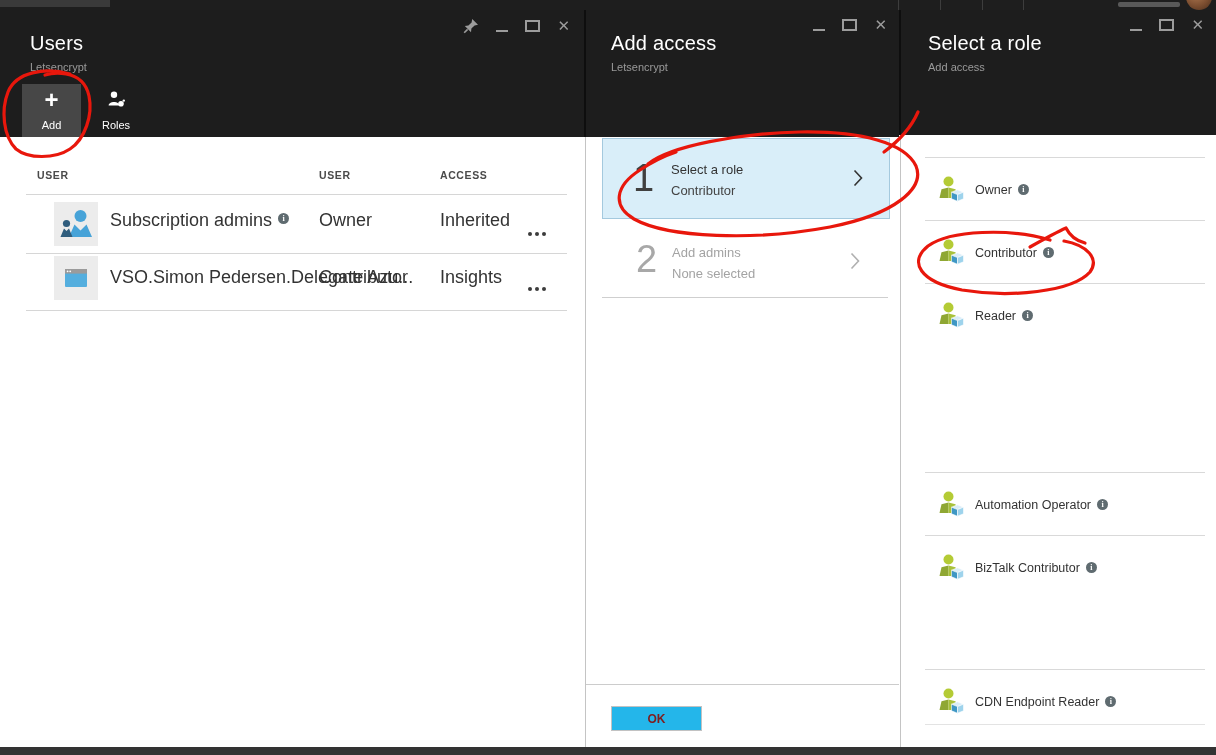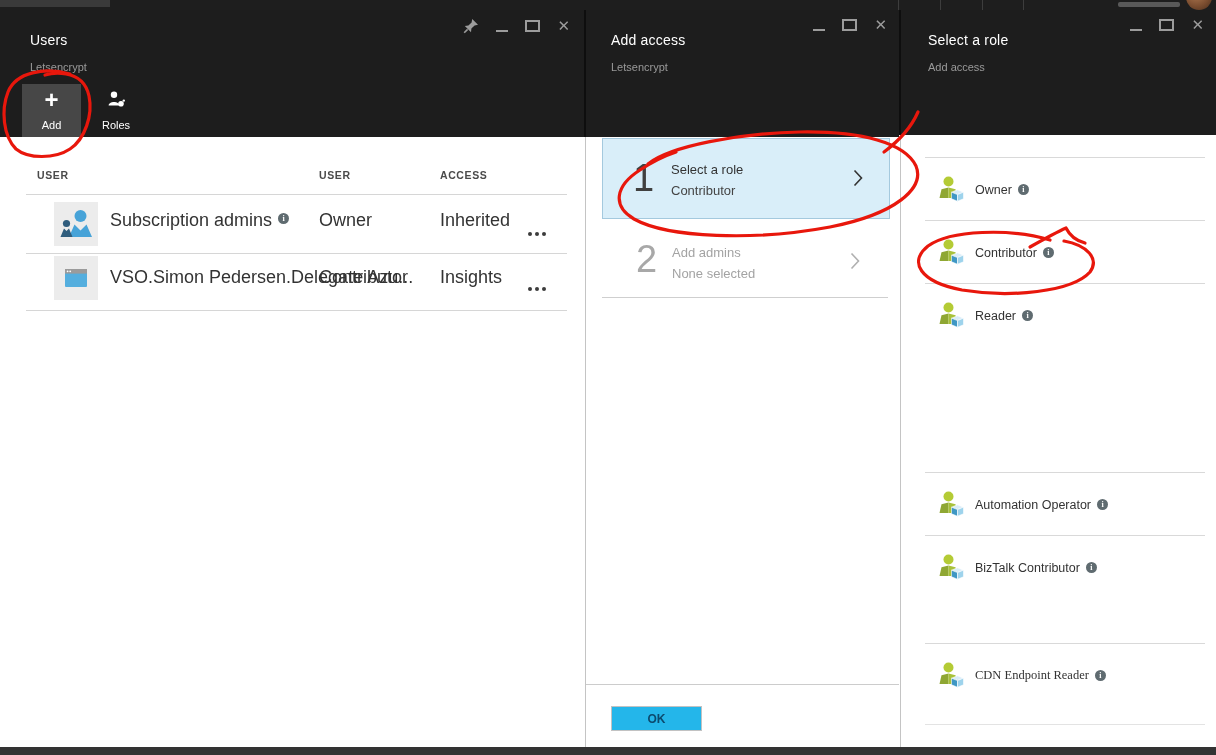--- a/index.html
+++ b/index.html
@@ -8,21 +8,21 @@
   
   .topbar{position:absolute;left:0;top:0;width:1216px;height:10px;background:#1e1e1e;overflow:hidden;}
   .topbar .tab-remnant{position:absolute;left:0;top:0;width:110px;height:7px;background:#3a3a3a;}
   .topbar .seg{position:absolute;top:0;width:1px;height:10px;background:#3d3d3d;}
   .topbar .acct{position:absolute;left:1118px;top:2px;width:62px;height:5px;background:#8a8a8a;border-radius:2px;opacity:.55;}
   .topbar .avatar{position:absolute;left:1186px;top:-16px;width:26px;height:26px;border-radius:50%;
           background:radial-gradient(circle at 40% 35%,#b07a52 0%,#7d4f31 55%,#4a2d1b 100%);}
   
   .blade{position:absolute;top:10px;bottom:8px;background:#fff;}
   .blade-header{position:absolute;left:0;top:0;right:0;background:#1d1d1d;}
-  .blade-title{position:absolute;left:30px;top:22px;font-size:14px;font-weight:300;color:#fff;letter-spacing:.2px;white-space:nowrap;}
+  .blade-title{position:absolute;left:30px;top:22px;font-size:20px;font-weight:300;color:#fff;letter-spacing:.2px;white-space:nowrap;}
   .blade-sub{position:absolute;left:30px;top:51px;font-size:11px;color:#9a9a9a;}
   .wc{position:absolute;top:8px;display:flex;align-items:center;gap:17px;color:#9c9c9c;}
   .wc-min{width:12px;height:9px;border-bottom:2px solid #9c9c9c;}
   .wc-max{width:11px;height:8px;border:2px solid #9c9c9c;}
   .wc-close{font-size:15px;line-height:14px;color:#9c9c9c;}
   
   .cmd{position:absolute;top:74px;height:53px;display:flex;flex-direction:column;align-items:center;justify-content:center;gap:3px;cursor:pointer;}
   .cmd .cmd-label{font-size:11px;color:#fff;margin-top:6px;}
   .cmd-add{left:22px;width:59px;background:#474747;}
   .cmd-plus{color:#fff;font-size:24px;line-height:20px;font-weight:bold;}
@@ -39,21 +39,21 @@
   .info{display:inline-block;width:11px;height:11px;border-radius:50%;background:#5f6b70;margin-left:6px;vertical-align:2px;position:relative;}
   .info::after{content:"i";position:absolute;left:0;top:0;width:11px;text-align:center;font-size:8px;line-height:11px;color:#fff;font-family:"Liberation Serif",serif;font-weight:bold;}
   
   .step{position:absolute;left:16px;width:286px;cursor:pointer;}
   .step-num{position:absolute;font-size:38px;font-weight:300;}
   .step-t1{position:absolute;font-size:13px;}
   .step-t2{position:absolute;font-size:13px;}
   .chev{position:absolute;}
   .step-selected{background:#d9eef9;border:1px solid #a4c9de;}
   .ok-btn{position:absolute;left:25px;top:696px;width:89px;height:23px;background:#24b6ea;border:1px solid #c2c2c2;
-          color:#0c4a6e;font-size:12px;font-weight:bold;display:flex;align-items:center;justify-content:center;cursor:pointer;}
+          color:#7f1d1d;font-size:12px;font-weight:bold;display:flex;align-items:center;justify-content:center;cursor:pointer;}
   
   .role-row{position:absolute;left:24px;width:280px;height:63px;border-top:1px solid #d9d9d9;display:flex;align-items:center;cursor:pointer;}
   .role-icon{margin-left:13px;width:27px;height:27px;flex:none;}
   .role-label{margin-left:10px;font-size:12.5px;color:#333;white-space:nowrap;}
   
   .annot{position:absolute;left:0;top:0;pointer-events:none;z-index:50;}
 </style>
 </head>
 <body>
 
@@ -241,21 +241,21 @@
             <circle cx="10.5" cy="5.5" r="5" fill="#b4cb35"></circle>
             <polygon points="1.5,22 3.5,13.2 10.5,11.6 10.5,22" fill="#8fa733"></polygon>
             <polygon points="10.5,11.6 17.5,13.2 19.5,22 10.5,22" fill="#a8c13b"></polygon>
             <polygon points="13.5,16.2 19.5,13.8 25.5,16.2 19.5,18.6" fill="#d9edf8" stroke="#fff" stroke-width=".6"></polygon>
             <polygon points="13.5,16.2 19.5,18.6 19.5,25.2 13.5,22.8" fill="#3f97c4" stroke="#fff" stroke-width=".6"></polygon>
             <polygon points="19.5,18.6 25.5,16.2 25.5,22.8 19.5,25.2" fill="#9ed3ec" stroke="#fff" stroke-width=".6"></polygon>
           </svg></span>
       <span class="role-label">BizTalk Contributor</span>
       <span class="info"></span>
     </div>
-    <div class="role-row" style="top:633px;font-family:Liberation Serif, serif;">
+    <div class="role-row" style="top:659px;">
       <span class="role-icon"><svg width="27" height="27" viewBox="0 0 27 27">
             <circle cx="10.5" cy="5.5" r="5" fill="#b4cb35"></circle>
             <polygon points="1.5,22 3.5,13.2 10.5,11.6 10.5,22" fill="#8fa733"></polygon>
             <polygon points="10.5,11.6 17.5,13.2 19.5,22 10.5,22" fill="#a8c13b"></polygon>
             <polygon points="13.5,16.2 19.5,13.8 25.5,16.2 19.5,18.6" fill="#d9edf8" stroke="#fff" stroke-width=".6"></polygon>
             <polygon points="13.5,16.2 19.5,18.6 19.5,25.2 13.5,22.8" fill="#3f97c4" stroke="#fff" stroke-width=".6"></polygon>
             <polygon points="19.5,18.6 25.5,16.2 25.5,22.8 19.5,25.2" fill="#9ed3ec" stroke="#fff" stroke-width=".6"></polygon>
           </svg></span>
       <span class="role-label">CDN Endpoint Reader</span>
       <span class="info"></span>

